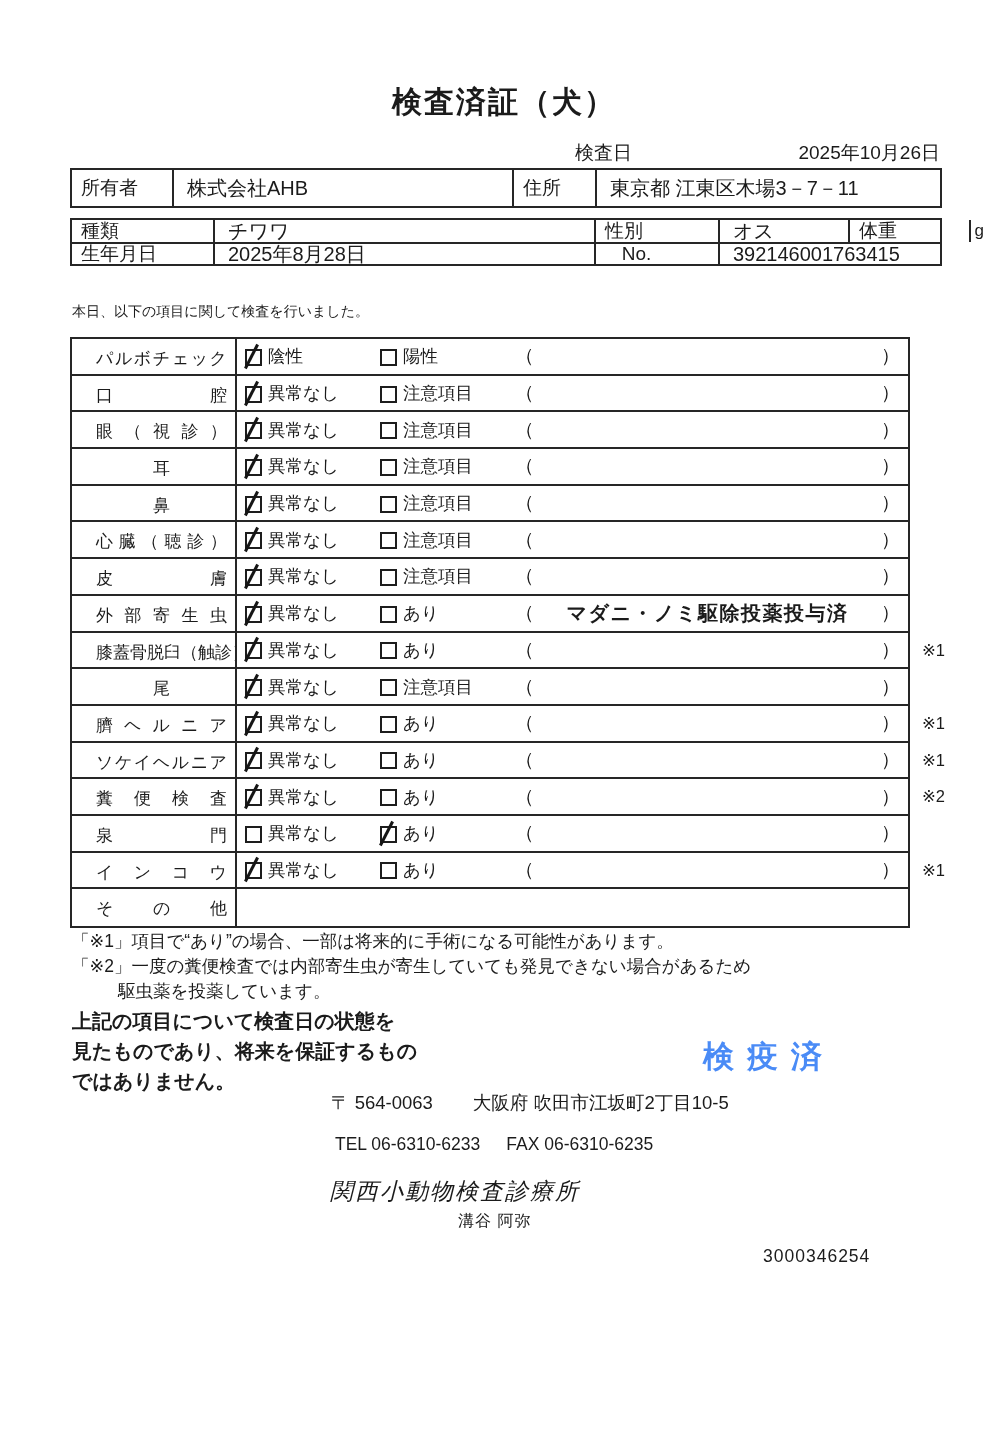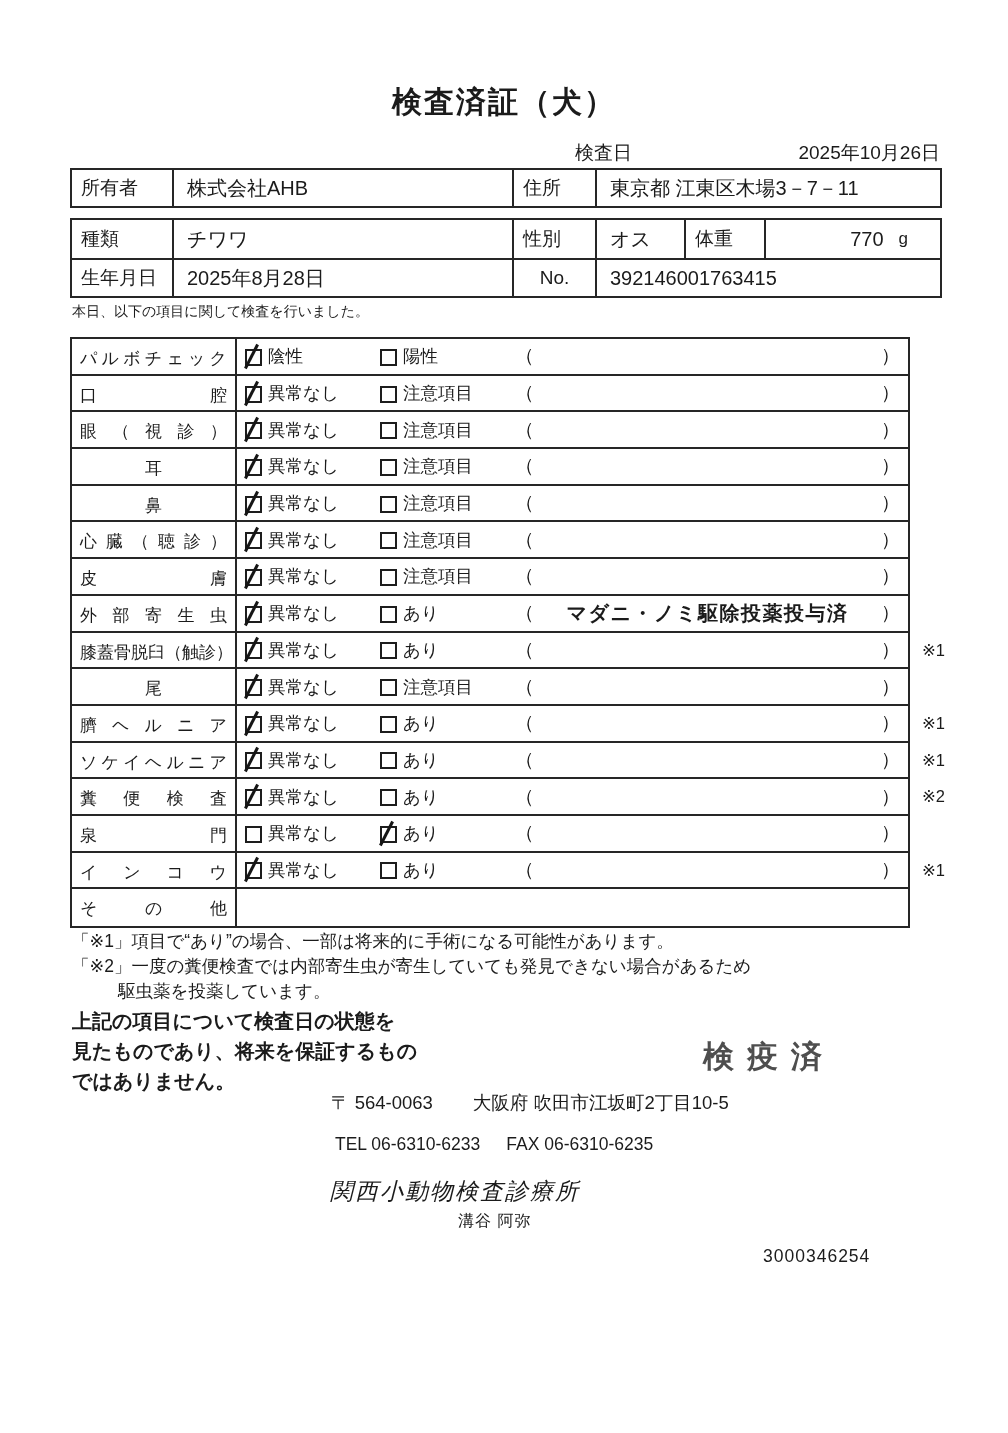--- a/index.html
+++ b/index.html
@@ -13,42 +13,42 @@
     font-size:30px;font-weight:700;letter-spacing:2px;margin:0;
   }
   .date-line{
     position:absolute;top:140px;left:575px;width:365px;
     display:flex;justify-content:space-between;font-size:19px;font-weight:500;
   }
   
   .grid-table{position:absolute;left:70px;width:872px;border:2px solid #262626;box-sizing:border-box;}
   .owner-table{top:168px;height:40px;display:grid;grid-template-columns:100px 340px 83px 1fr;}
   .info-table{top:218px;}
-  .trow{display:flex;height:38px;box-sizing:border-box;}
+  .trow{display:flex;height:22px;box-sizing:border-box;gap:41px;}
   .trow + .trow{border-top:2px solid #262626;}
   .cell{display:flex;align-items:center;box-sizing:border-box;overflow:hidden;white-space:nowrap;}
   .owner-table .cell + .cell,.trow .cell + .cell{border-left:2px solid #262626;}
   .lbl{font-size:19px;font-weight:500;padding-left:9px;}
   .val{font-size:20px;font-weight:500;padding-left:13px;}
   .w100{width:100px;flex:none;}.w340{width:340px;flex:none;}.w83{width:83px;flex:none;}
   .w89{width:89px;flex:none;}.w80{width:80px;flex:none;}.grow{flex:1;}
   .center{justify-content:center;padding-left:0;}
   .weight{justify-content:flex-end;padding-right:32px;}
   .weight .unit{font-size:17px;margin-left:15px;}
   .intro{position:absolute;top:303px;left:72px;font-size:14px;font-weight:500;}
   
   .inspection-table{
     position:absolute;top:337px;left:70px;width:840px;
     border:2px solid #262626;box-sizing:border-box;
   }
   .irow{position:relative;display:flex;height:36.7px;border-bottom:2px solid #262626;box-sizing:border-box;}
   .irow:last-child{border-bottom:none;}
   .cell-item{
     width:165px;flex:none;border-right:2px solid #262626;box-sizing:border-box;
-    padding:8px 8px 0 8px;font-size:17px;font-weight:500;
+    padding:8px 8px 0 24px;font-size:17px;font-weight:500;
     text-align:justify;text-align-last:justify;text-justify:inter-character;
     overflow:hidden;white-space:nowrap;
   }
   .cell-item.single{text-align:center;text-align-last:center;}
   .cell-body{flex:1;display:flex;align-items:center;padding-left:8px;min-width:0;}
   .opt{display:flex;align-items:center;width:135px;flex:none;font-size:17.5px;font-weight:500;}
   .cb{
     position:relative;display:inline-block;width:13px;height:13px;flex:none;
     border:2px solid #1d1d1d;margin-right:6px;top:1px;
   }
@@ -61,21 +61,21 @@
     font-size:19px;padding-right:8px;min-width:0;
   }
   .pt{font-weight:700;font-size:20px;letter-spacing:1.5px;white-space:nowrap;}
   .rnote{position:absolute;right:-37px;top:8px;font-size:16.5px;font-weight:500;}
   
   .footnotes{position:absolute;top:929px;left:72px;font-size:17.5px;font-weight:500;line-height:25px;}
   .fn.indent{margin-left:46px;}
   .disclaimer{position:absolute;top:1006px;left:72px;font-size:20px;font-weight:600;line-height:30px;}
   .stamp{
     position:absolute;top:1036px;left:703px;font-size:31px;font-weight:700;
-    letter-spacing:13px;color:#404040;opacity:0.92;white-space:nowrap;
+    letter-spacing:13px;color:#3b82f6;opacity:0.92;white-space:nowrap;
   }
   .postal-line{position:absolute;top:1090px;left:331px;font-size:18.5px;font-weight:500;display:flex;}
   .postal-line .addr{margin-left:40px;}
   .tel-line{position:absolute;top:1134px;left:335px;font-size:17.5px;font-weight:500;display:flex;}
   .tel-line .fax{margin-left:26px;}
   .clinic-name{position:absolute;top:1176px;left:330px;font-size:23px;font-weight:500;letter-spacing:2px;font-style:italic;}
   .examiner{position:absolute;top:1211px;left:458px;font-size:16px;font-weight:500;letter-spacing:1px;}
   .doc-number{position:absolute;top:1246px;left:763px;font-size:17.5px;letter-spacing:1px;}
 </style>
 </head>

